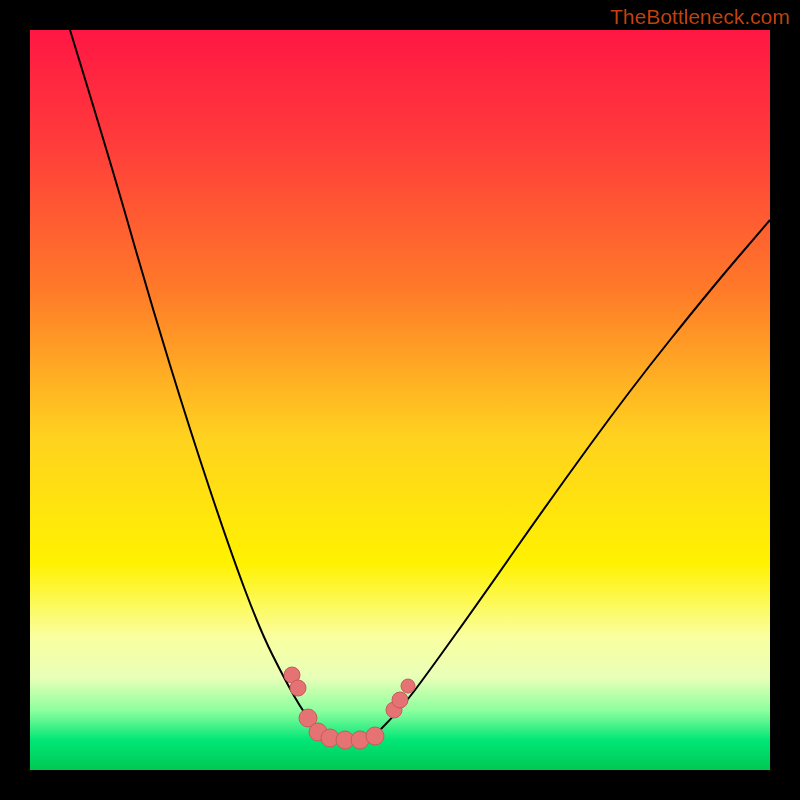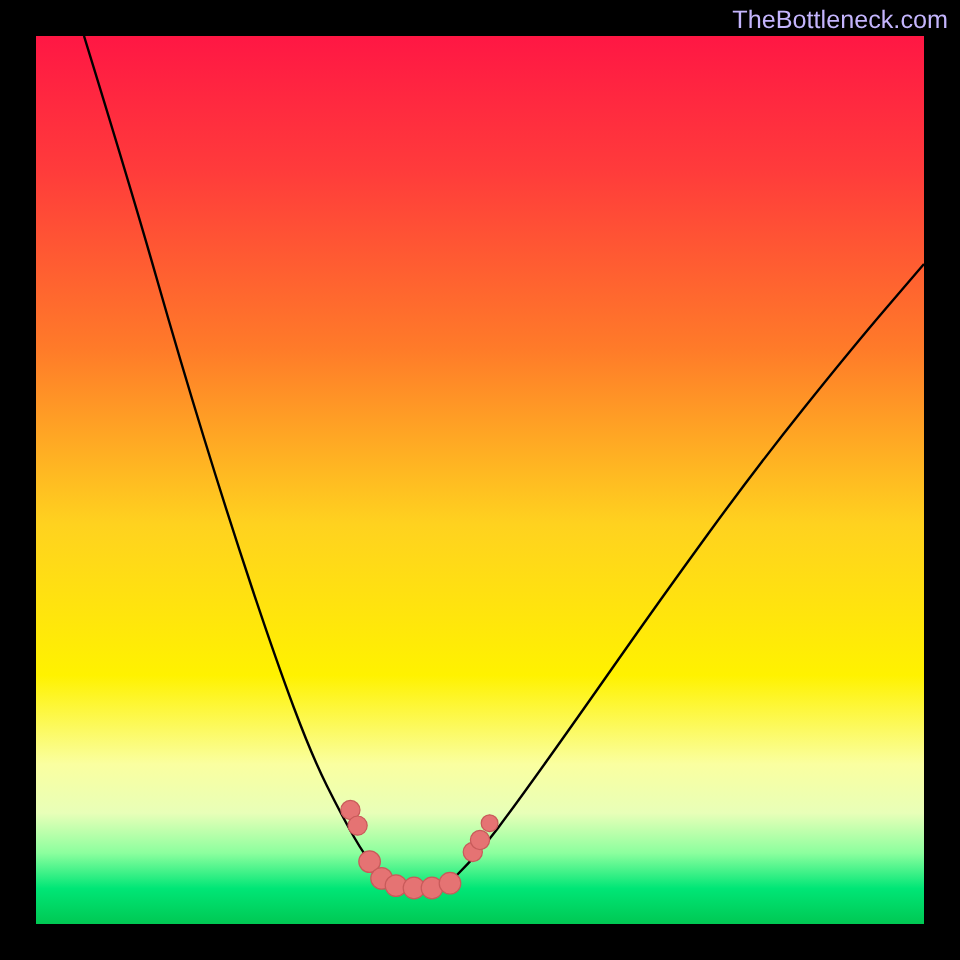--- a/index.html
+++ b/index.html
@@ -11,21 +11,21 @@
       width: 800px;
       height: 800px;
       background: #000;
       position: relative;
       overflow: hidden;
     }
     .watermark {
       position: absolute;
       top: 5px;
       right: 10px;
-      color: #c4b5fd;
+      color: #c2410c;
       font-family: Arial, sans-serif;
       font-size: 21px;
       font-weight: 500;
       z-index: 10;
     }
     .chart-area {
       position: absolute;
       top: 30px;
       left: 30px;
       width: 740px;

